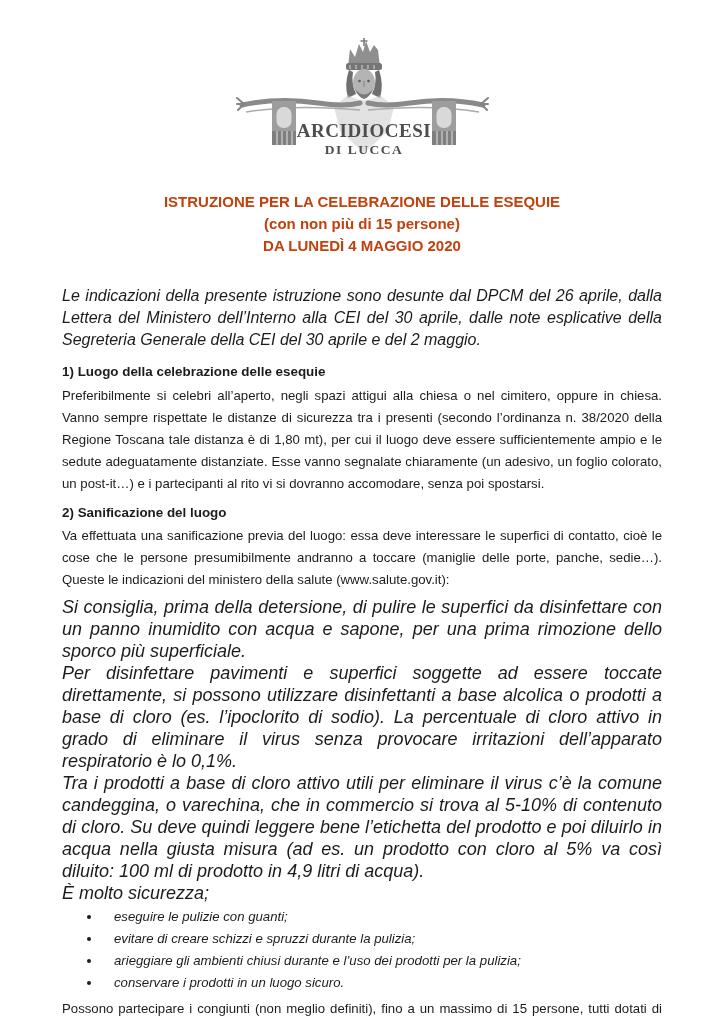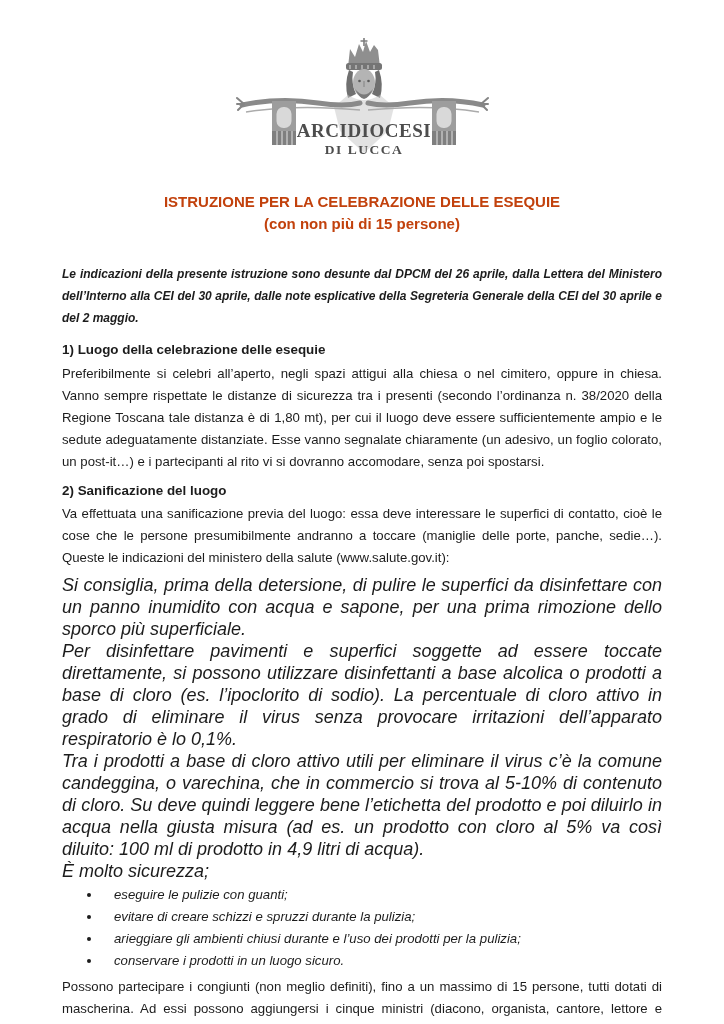--- a/index.html
+++ b/index.html
@@ -31,24 +31,24 @@
     margin-top: 34px;
     text-align: center;
     font-weight: 700;
     font-size: 15px;
     line-height: 22px;
     color: #c2410c;
   }
   
   .intro {
     margin: 28px 0 0 0;
-    font-weight: 700;
+    font-weight: 400;
     font-style: italic;
     text-align: justify;
-    font-size: 12px;
+    font-size: 16px;
     line-height: 22px;
   }
   
   .heading {
     font-size: 13.4px;
     font-weight: 700;
     line-height: 18px;
     margin: 0;
   }
   .heading.h1 { margin-top: 12px; }
@@ -130,20 +130,21 @@
       </g>
 
       <text x="128" y="100" text-anchor="middle" class="logo-title-text" font-size="19" letter-spacing="0.5" fill="#4d4d4d">ARCIDIOCESI</text>
       <text x="128" y="117" text-anchor="middle" class="logo-title-text" font-size="13.5" letter-spacing="1.5" fill="#4d4d4d">DI LUCCA</text>
     </svg>
   </div>
 
   <div class="doc-title">
     <div>ISTRUZIONE PER LA CELEBRAZIONE DELLE ESEQUIE</div>
     <div>(con non più di 15 persone)</div>
+    <div>DA LUNEDÌ 4 MAGGIO 2020</div>
   </div>
 
   <p class="intro">Le indicazioni della presente istruzione sono desunte dal DPCM del 26 aprile, dalla Lettera del Ministero dell’Interno alla CEI del 30 aprile, dalle note esplicative della Segreteria Generale della CEI del 30 aprile e del 2 maggio.</p>
 
   <h3 class="heading h1">1) Luogo della celebrazione delle esequie</h3>
   <p class="body">Preferibilmente si celebri all’aperto, negli spazi attigui alla chiesa o nel cimitero, oppure in chiesa. Vanno sempre rispettate le distanze di sicurezza tra i presenti (secondo l’ordinanza n. 38/2020 della Regione Toscana tale distanza è di 1,80 mt), per cui il luogo deve essere sufficientemente ampio e le sedute adeguatamente distanziate. Esse vanno segnalate chiaramente (un adesivo, un foglio colorato, un post-it…) e i partecipanti al rito vi si dovranno accomodare, senza poi spostarsi.</p>
 
   <h3 class="heading h2">2) Sanificazione del luogo</h3>
   <p class="body tight">Va effettuata una sanificazione previa del luogo: essa deve interessare le superfici di contatto, cioè le cose che le persone presumibilmente andranno a toccare (maniglie delle porte, panche, sedie…). Queste le indicazioni del ministero della salute (www.salute.gov.it):</p>
 

